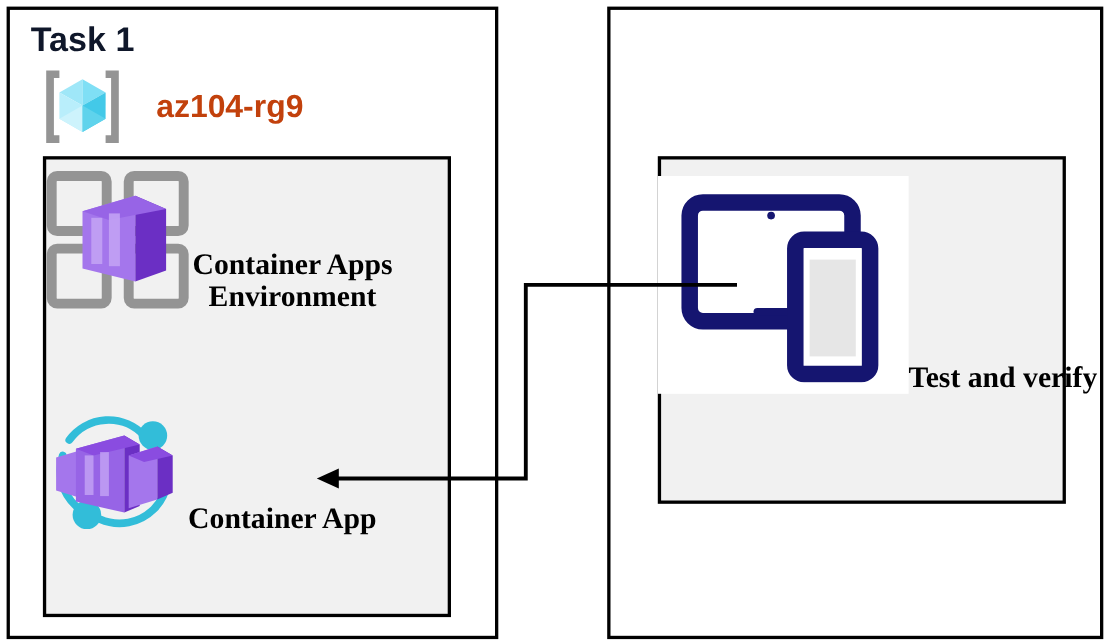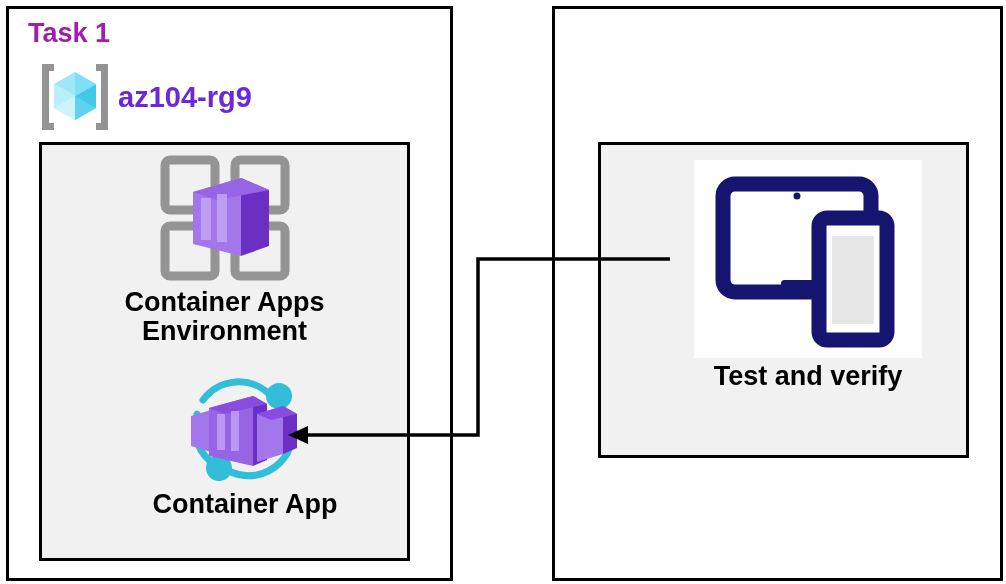--- a/index.html
+++ b/index.html
@@ -27,63 +27,64 @@
     position: absolute;
     background: #ffffff;
     border: 3px solid #000000;
     box-sizing: border-box;
   }
   #task1-panel { left: 6px;   top: 6px; width: 447px; height: 575px; }
   #task2-panel { left: 552px; top: 6px; width: 451px; height: 575px; }
 
   .task-title {
     position: absolute;
-    font-size: 27px;
+    font-size: 31px;
     font-weight: bold;
-    color: #a21caf;
+    color: #0f172a;
     letter-spacing: 0px;
     white-space: nowrap;
   }
   #task1-title { left: 28px;  top: 18px; }
   #task2-title { left: 582px; top: 18px; }
 
   
   #rg-row {
     position: absolute;
     left: 36px;
     top: 58px;
     height: 78px;
     display: flex;
     align-items: center;
   }
   #rg-icon { width: 78px; height: 78px; display: block; }
   #rg-label {
     font-size: 29px;
     font-weight: bold;
-    color: #6d28d9;
-    margin-left: 4px;
+    color: #c2410c;
+    margin-left: 28px;
     white-space: nowrap;
   }
 
   
   .inner-box {
     position: absolute;
     background: #f1f1f1;
     border: 3px solid #000000;
     box-sizing: border-box;
   }
   #cae-box    { left: 39px;  top: 142px; width: 371px; height: 419px; }
   #verify-box { left: 598px; top: 142px; width: 371px; height: 316px; }
 
   
   .node {
     position: absolute;
     display: flex;
-    flex-direction: column;
-    align-items: center;
+    flex-direction: row;
+    align-items: flex-end;
+    font-family: Liberation Serif, serif;
   }
   .node-caption {
     font-size: 27px;
     font-weight: bold;
     color: #000000;
     text-align: center;
     line-height: 1.08;
     white-space: pre-line;
     margin-top: 4px;
   }

